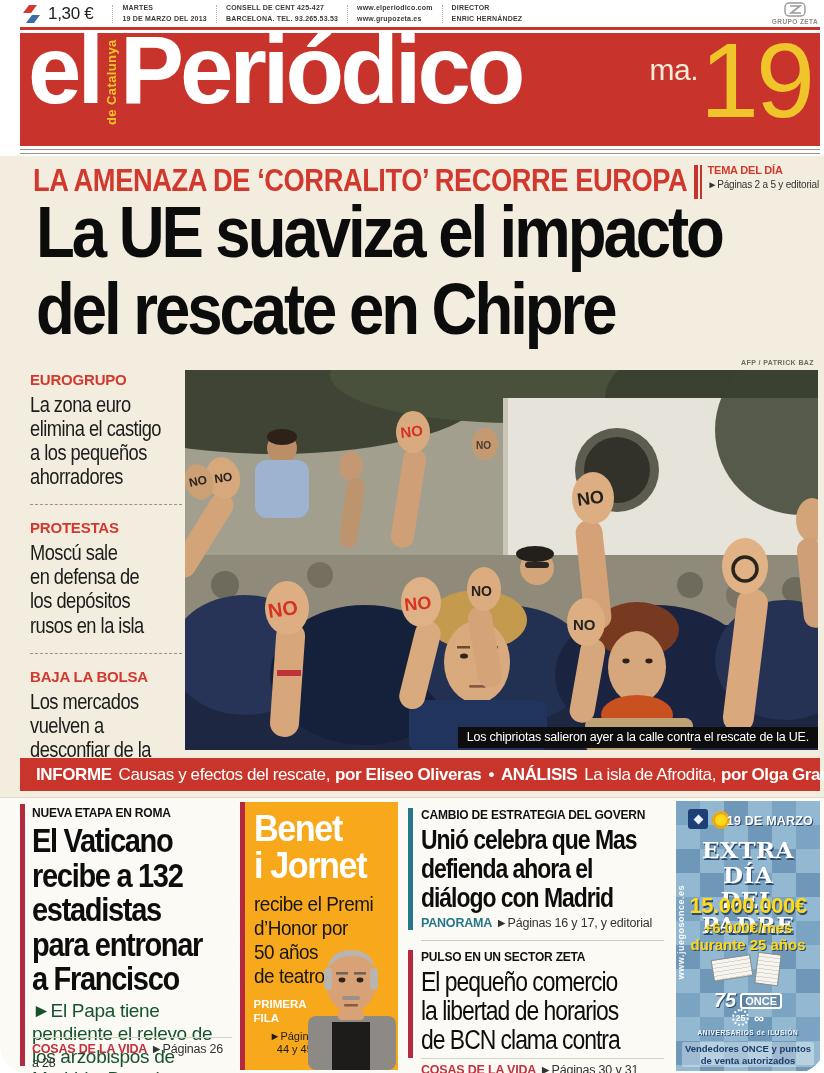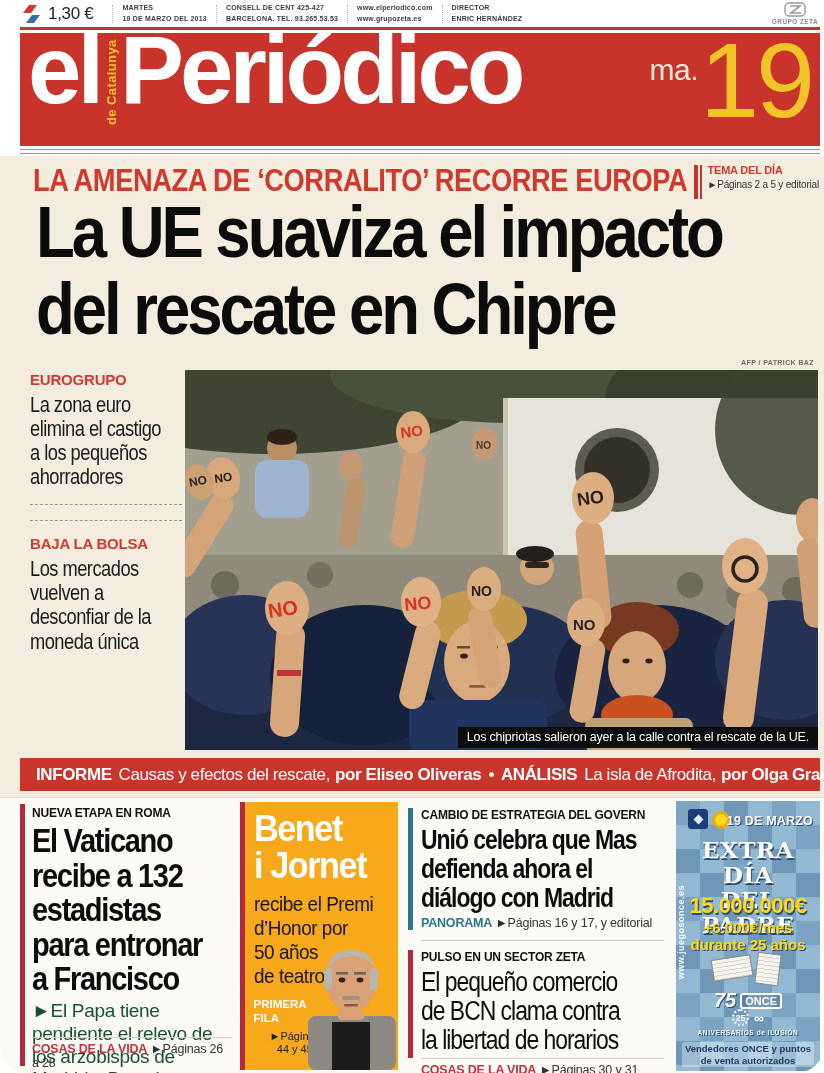--- a/index.html
+++ b/index.html
@@ -241,20 +241,27 @@
 
   <div class="briefs">
     <div>
       <div class="brief-label">EUROGRUPO</div>
       <div class="brief-line"><span class="cx s85">La zona euro</span></div>
       <div class="brief-line"><span class="cx s85">elimina el castigo</span></div>
       <div class="brief-line"><span class="cx s85">a los pequeños</span></div>
       <div class="brief-line"><span class="cx s85">ahorradores</span></div>
     </div>
     <div class="brief-div"></div>
+    <div>
+      <div class="brief-label">PROTESTAS</div>
+      <div class="brief-line"><span class="cx s85">Moscú sale</span></div>
+      <div class="brief-line"><span class="cx s85">en defensa de</span></div>
+      <div class="brief-line"><span class="cx s85">los depósitos</span></div>
+      <div class="brief-line"><span class="cx s85">rusos en la isla</span></div>
+    </div>
     <div class="brief-div"></div>
     <div>
       <div class="brief-label">BAJA LA BOLSA</div>
       <div class="brief-line"><span class="cx s85">Los mercados</span></div>
       <div class="brief-line"><span class="cx s85">vuelven a</span></div>
       <div class="brief-line"><span class="cx s85">desconfiar de la</span></div>
       <div class="brief-line"><span class="cx s85">moneda única</span></div>
     </div>
   </div>
 
@@ -443,22 +450,22 @@
         <div class="hl3 bold3"><span class="cx s85">diálogo con Madrid</span></div>
       </div>
       <div class="c3a-sect">
         <span class="sect-teal">PANORAMA</span>
         <span class="foot-pages">►Páginas 16 y 17, y editorial</span>
       </div>
       <div class="c3-div"></div>
       <div class="kick c3b-kick">PULSO EN UN SECTOR ZETA</div>
       <div class="c3b-hl">
         <div class="hl3"><span class="cx s85">El pequeño comercio</span></div>
+        <div class="hl3"><span class="cx s85">la libertad de horarios</span></div>
         <div class="hl3"><span class="cx s85">de BCN clama contra</span></div>
-        <div class="hl3"><span class="cx s85">la libertad de horarios</span></div>
       </div>
       <div class="foot-row c3b-foot">
         <span class="sect-red">COSAS DE LA VIDA</span>
         <span class="foot-pages">►Páginas 30 y 31</span>
       </div>
     </div>
   </div>
 
   <div class="col ad">
     <div class="ad-sq">

